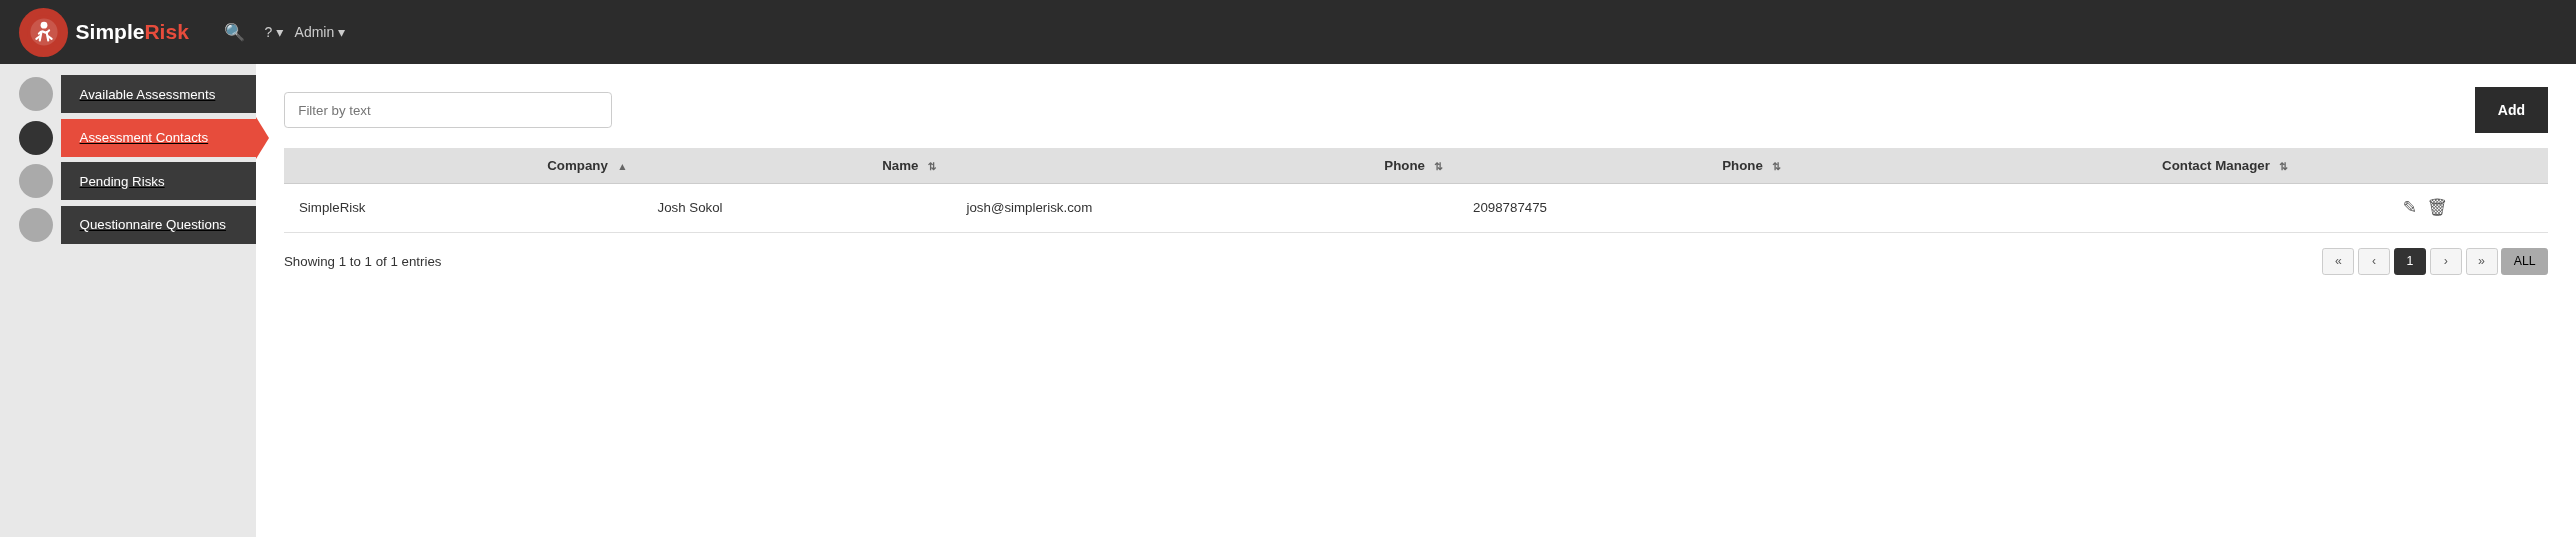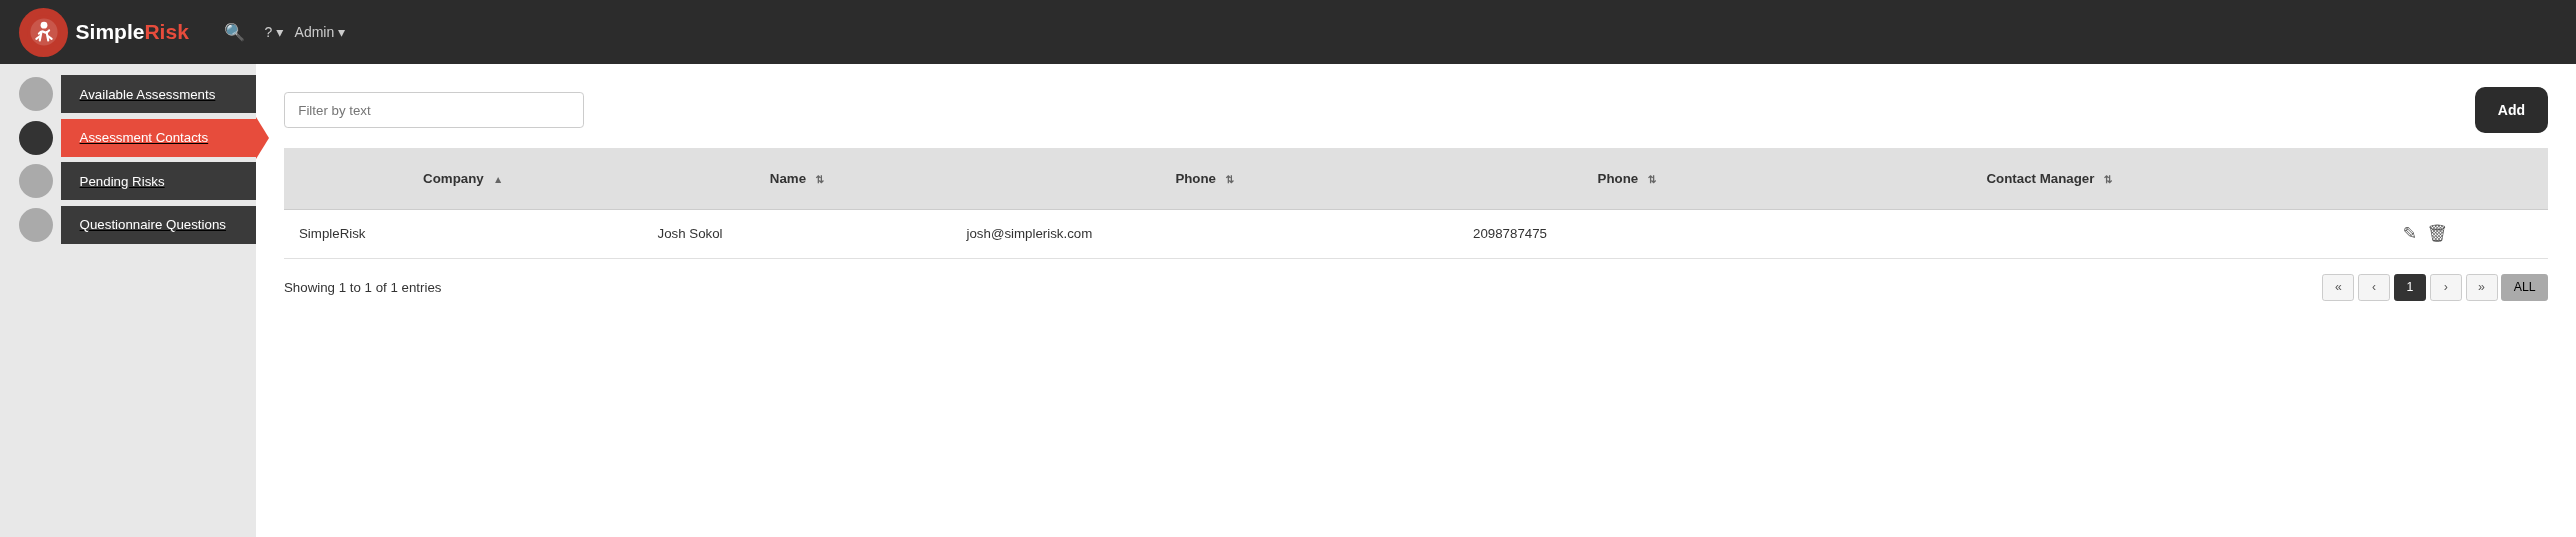--- a/index.html
+++ b/index.html
@@ -139,51 +139,51 @@
       background: #ffffff;
     }
 
     .filter-row {
       display: flex;
       align-items: center;
       justify-content: space-between;
       margin-bottom: 15px;
     }
     .filter-input {
-      width: 300px;
+      width: 328px;
       padding: 9.5px 13.3px;
       border: 0.9px solid #cccccc;
       border-radius: 3.8px;
       font-size: 13.3px;
       color: #999;
       outline: none;
     }
     .add-btn {
       background: #2c2c2c;
       color: #ffffff;
       border: none;
       padding: 15px 23px;
       font-size: 14px;
       font-weight: 600;
-      border-radius: 10px;
+      border-radius: 0;
       cursor: pointer;
     }
 
     
     table {
       width: 100%;
       border-collapse: collapse;
       margin-bottom: 15px;
     }
     thead tr {
       background: #e0e0e0;
     }
     thead th {
-      text-align: center;
-      padding: 23px 15px;
+      text-align: right;
+      padding: 10px 15px;
       font-weight: 600;
       font-size: 13.3px;
       color: #333;
       border-bottom: 0.9px solid #cccccc;
       white-space: nowrap;
     }
     thead th .sort-icon {
       display: inline-block;
       margin-left: 5.7px;
       color: #666;

